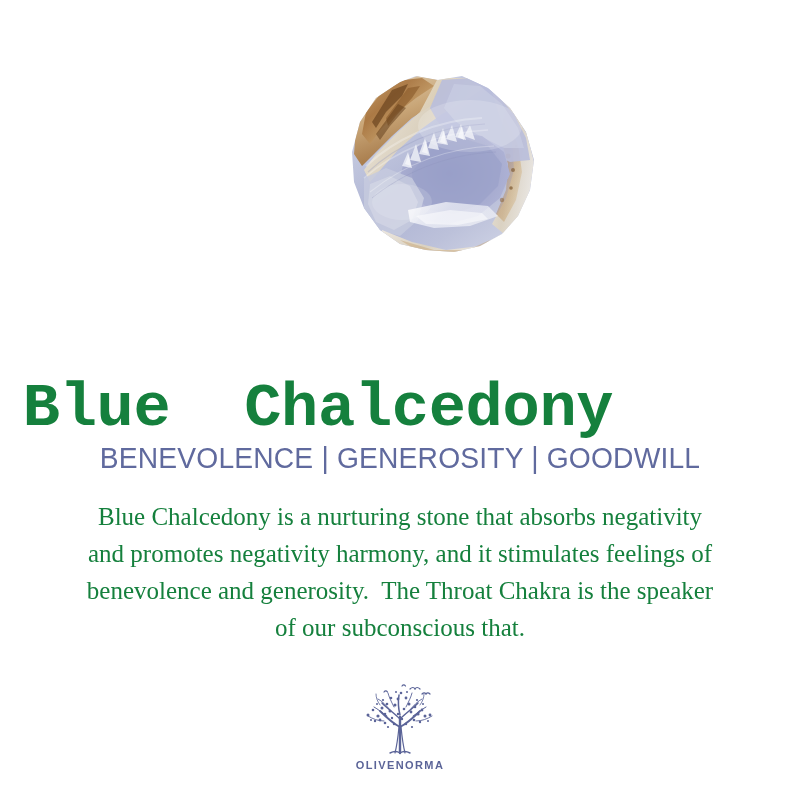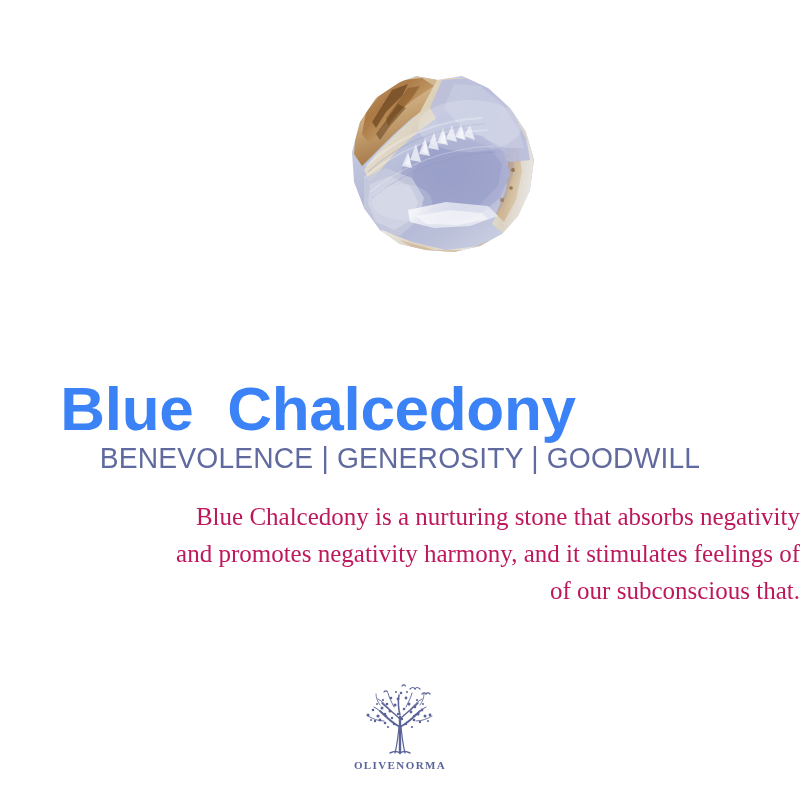--- a/index.html
+++ b/index.html
@@ -39,26 +39,26 @@
     height: 186px;
   }
 
   
   .title {
     position: absolute;
     left: 0;
     top: 332px;
     width: 636px;
     text-align: center;
-    font-family: Liberation Sans, sans-serif;
+    font-family: Liberation Mono, monospace;
     font-size: 62px;
     font-weight: 700;
     line-height: 1.12;
     letter-spacing: -0.3px;
-    color: #3b82f6;
+    color: #15803d;
     white-space: pre;
   }
 
   
   .subtitle {
     position: absolute;
     left: 0;
     top: 440px;
     width: 800px;
     text-align: center;
@@ -72,26 +72,26 @@
     transform-origin: 50% 50%;
     white-space: pre;
   }
 
   
   .body-copy {
     position: absolute;
     left: 0;
     top: 498px;
     width: 800px;
-    text-align: right;
+    text-align: center;
     font-family: "Liberation Serif", "DejaVu Serif", serif;
     font-size: 25px;
     font-weight: 400;
     line-height: 37px;
-    color: #be185d;
+    color: #15803d;
   }
   .body-copy .line {
     display: block;
     white-space: pre;
   }
 
   
   .brand {
     position: absolute;
     left: 0;
@@ -101,21 +101,21 @@
     flex-direction: column;
     align-items: center;
   }
   .brand-mark {
     display: block;
     width: 92px;
     height: 74px;
   }
   .brand-name {
     margin-top: 2px;
-    font-family: Liberation Serif, serif;
+    font-family: Liberation Sans, sans-serif;
     font-size: 11px;
     font-weight: 700;
     letter-spacing: 1.4px;
     color: #5b6498;
     white-space: pre;
   }
 </style>
 </head>
 <body>
 
@@ -241,20 +241,21 @@
     </svg>
   </figure>
 
   <h1 class="title">Blue  Chalcedony</h1>
 
   <div class="subtitle">BENEVOLENCE | GENEROSITY | GOODWILL</div>
 
   <div class="body-copy">
     <span class="line">Blue Chalcedony is a nurturing stone that absorbs negativity</span>
     <span class="line">and promotes negativity harmony, and it stimulates feelings of</span>
+    <span class="line">benevolence and generosity.  The Throat Chakra is the speaker</span>
     <span class="line">of our subconscious that.</span>
   </div>
 
   <div class="brand">
     <svg class="brand-mark" viewBox="0 0 92 74">
       <g stroke="#5b6498" fill="none" stroke-linecap="round">
 
         <path d="M46 70 L46 34" stroke-width="2.4"></path>
         <path d="M41 70 C 43 62, 44 54, 45 44" stroke-width="1.2"></path>
         <path d="M51 70 C 49 62, 48 54, 47 44" stroke-width="1.2"></path>

